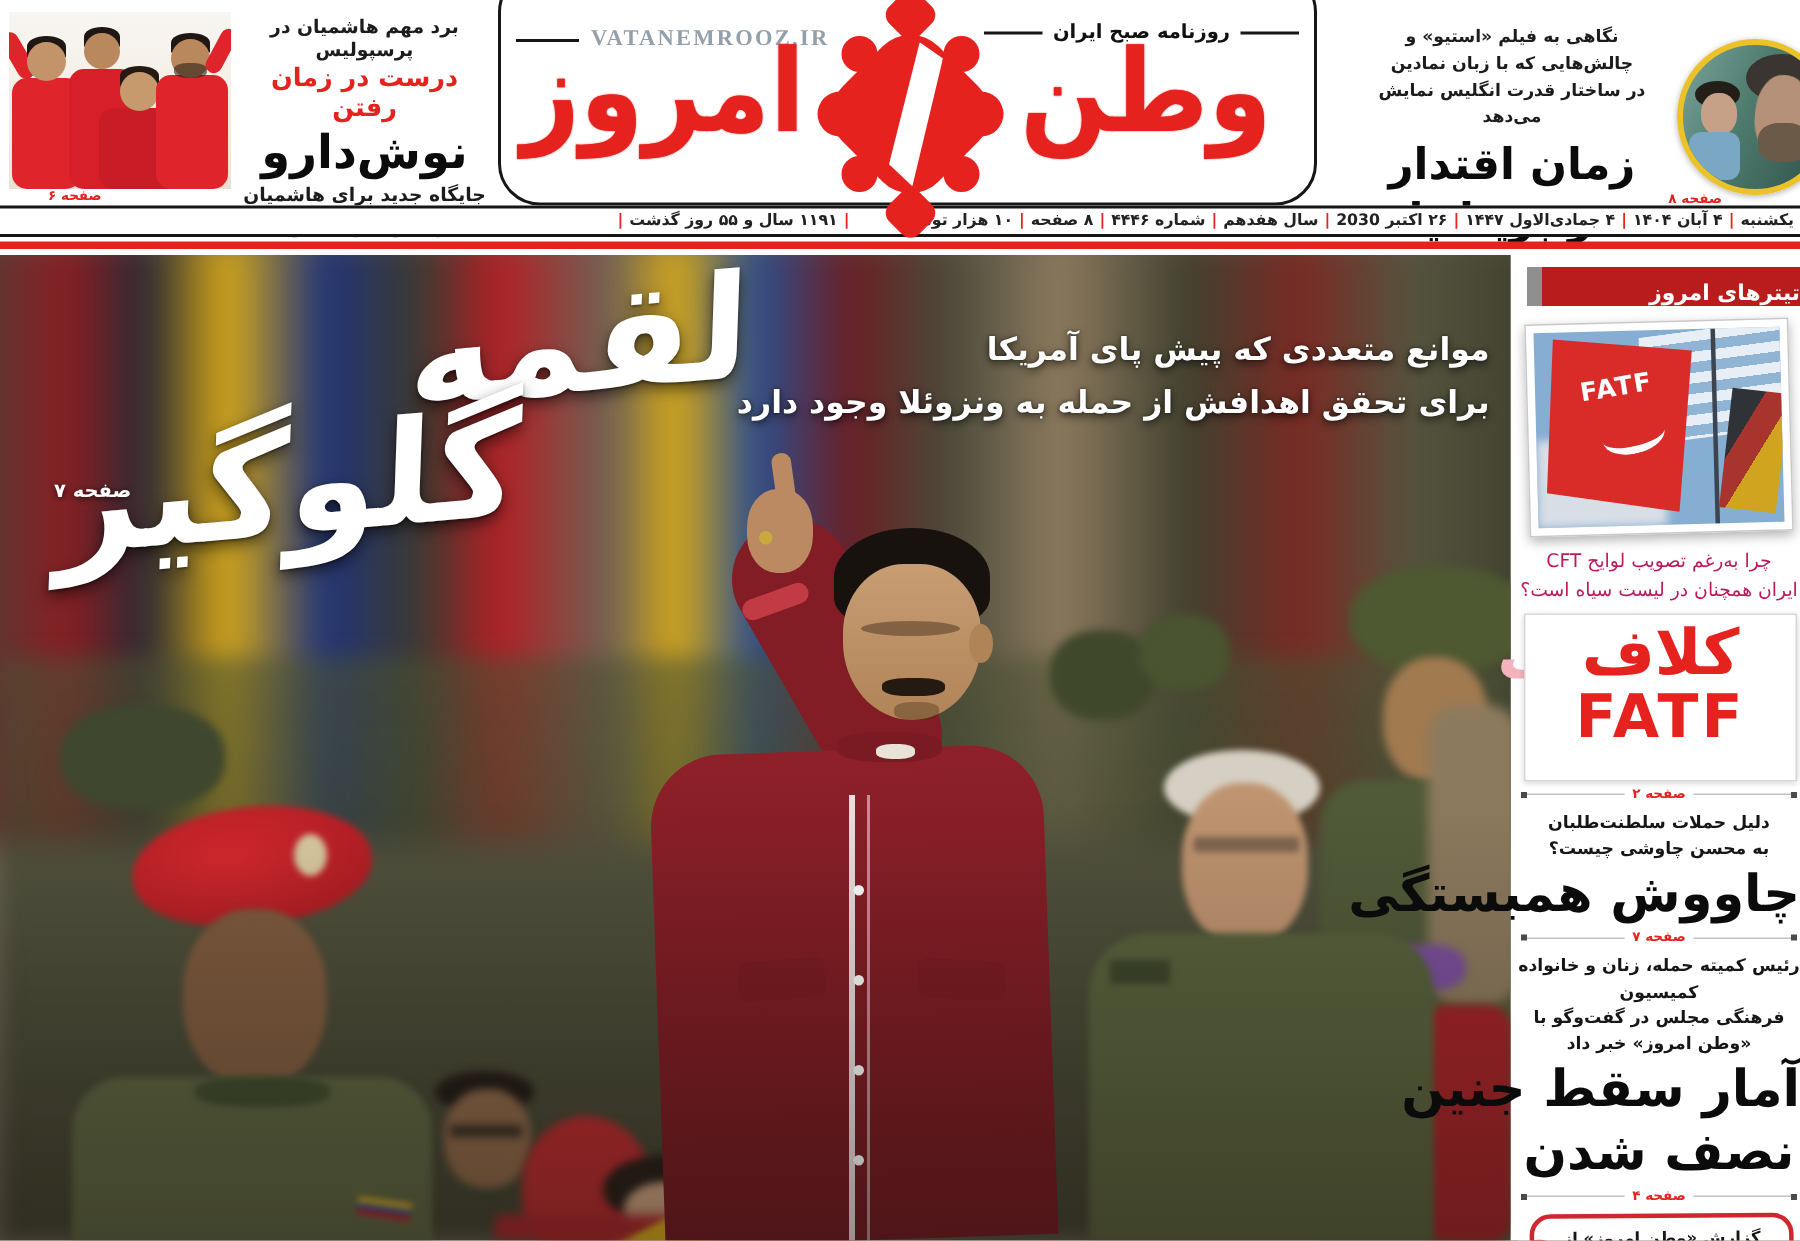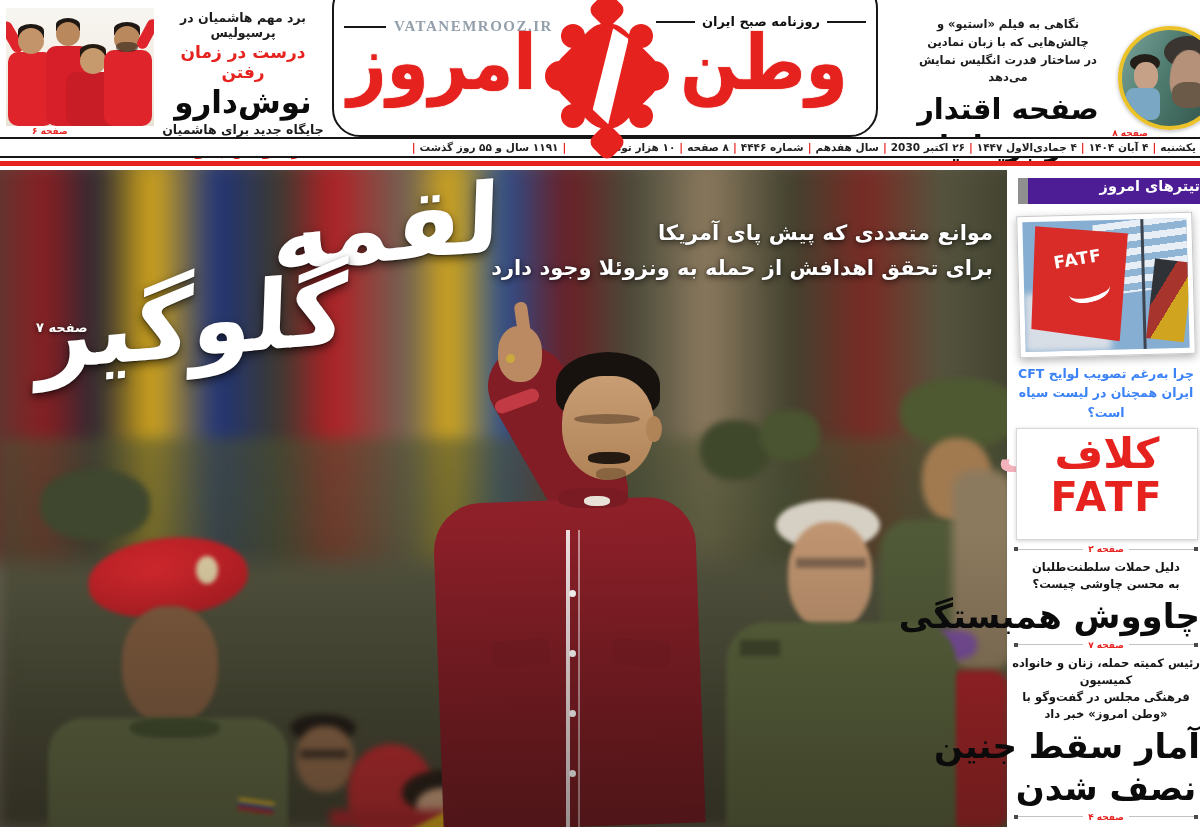--- a/index.html
+++ b/index.html
@@ -91,35 +91,35 @@
   .lead-headline { position:absolute; left:34px; top:12px; width:470px; color:#fff; direction:rtl;
     transform:rotate(-5deg); z-index:8;
     text-shadow:0 4px 10px rgba(0,0,0,.55), 0 1px 2px rgba(0,0,0,.45); }
   .lead-w1 { display:block; text-align:right; font-size:96px; font-weight:bold; padding-left:150px; transform:skewX(-7deg); }
   .lead-w2 { display:block; text-align:left; font-size:96px; font-weight:bold; margin-top:-34px; transform:skewX(-7deg); }
   .lead-page { position:absolute; left:36px; top:150px; color:#fff; font-size:13px; font-weight:bold; direction:rtl;
     text-shadow:0 1px 4px rgba(0,0,0,.7); z-index:8; }
 
   
   .sidebar { position:absolute; left:1012px; top:170px; width:188px; height:657px; background:#fff; }
-  .sb-header { margin:8px 0 0 6px; height:26px; background:#4c1d95; display:flex; align-items:flex-start; }
+  .sb-header { margin:8px 0 0 6px; height:26px; background:#b91c1c; display:flex; align-items:flex-end; }
   .sb-header-square { width:10px; height:26px; background:#8f8f8f; }
   .sb-header-label { flex:1; text-align:right; padding-left:10px; color:#fff; font-size:14.5px; font-weight:bold; direction:rtl; }
 
   .polaroid { margin:10px auto 0; width:176px; height:142px; background:#fff; border:1px solid #c9c9c9;
     padding:5px; box-shadow:0 3px 8px rgba(0,0,0,.3); transform:rotate(-1.5deg); position:relative; }
   .pol-img { position:relative; width:100%; height:100%; overflow:hidden; background:#86aed2; }
   .pi { position:absolute; }
   .fatf-flag-label { position:absolute; left:30px; top:28px; color:#fff; font-weight:bold; font-size:17px;
     letter-spacing:1px; transform:rotate(-8deg); font-family:"DejaVu Sans", sans-serif; }
   .fatf-swoosh { position:absolute; left:44px; top:58px; width:42px; height:24px;
     border-bottom:5px solid #fff; border-radius:50%; transform:rotate(-12deg); }
 
-  .sb-caption { margin-top:8px; direction:rtl; text-align:center; font-size:12.5px; font-weight:bold;
-    color:#3b82f6; line-height:1.55; }
+  .sb-caption { margin-top:8px; direction:rtl; text-align:center; font-size:12.5px; font-weight:normal;
+    color:#be185d; line-height:1.55; }
 
   .fatf-card-wrap { position:relative; margin-top:6px; height:112px; }
   .fatf-watermark { position:absolute; left:-14px; top:2px; font-size:44px; font-weight:bold; color:#f4b3bc;
     direction:rtl; z-index:1; }
   .fatf-card { position:absolute; left:4px; right:2px; top:0; bottom:0; background:#fff; border:1px solid #d7d7d7;
     box-shadow:0 1px 4px rgba(0,0,0,.18); z-index:2; text-align:center; padding-top:2px; }
   .fatf-h1 { font-size:42px; font-weight:bold; color:#e5221e; direction:rtl; line-height:1.1; }
   .fatf-h2 { font-size:40px; font-weight:bold; color:#e5221e; letter-spacing:2px; line-height:1.0; }
 
   .pageref { display:flex; align-items:center; margin:4px 2px 0; }
@@ -194,21 +194,21 @@
     </div>
   </div>
 
   <div class="film">
     <div class="film-text">
       <div class="film-kicker">
         <span>نگاهی به فیلم «استیو» و چالش‌هایی که با زبان نمادین</span><br>
         <span>در ساختار قدرت انگلیس نمایش می‌دهد</span>
       </div>
       <div class="film-headline">
-        <span>صفحه اقتدار</span><br>
+        <span>زمان اقتدار</span><br>
         <span>در بریتانیا</span>
       </div>
     </div>
     <div class="film-photo">
       <div class="fp" style="left:42px;top:6px;width:48px;height:32px;background:#3a3530;border-radius:50%"></div>
       <div class="fp" style="left:48px;top:20px;width:36px;height:54px;background:#b5917a;border-radius:46%;transform:rotate(6deg)"></div>
       <div class="fp" style="left:50px;top:52px;width:34px;height:26px;background:#6b5a48;border-radius:40%"></div>
       <div class="fp" style="left:8px;top:24px;width:30px;height:18px;background:#241e18;border-radius:50%"></div>
       <div class="fp" style="left:12px;top:32px;width:24px;height:28px;background:#c7a187;border-radius:46%"></div>
       <div class="fp" style="left:4px;top:58px;width:34px;height:32px;background:#7aa8c4;border-radius:8px"></div>

